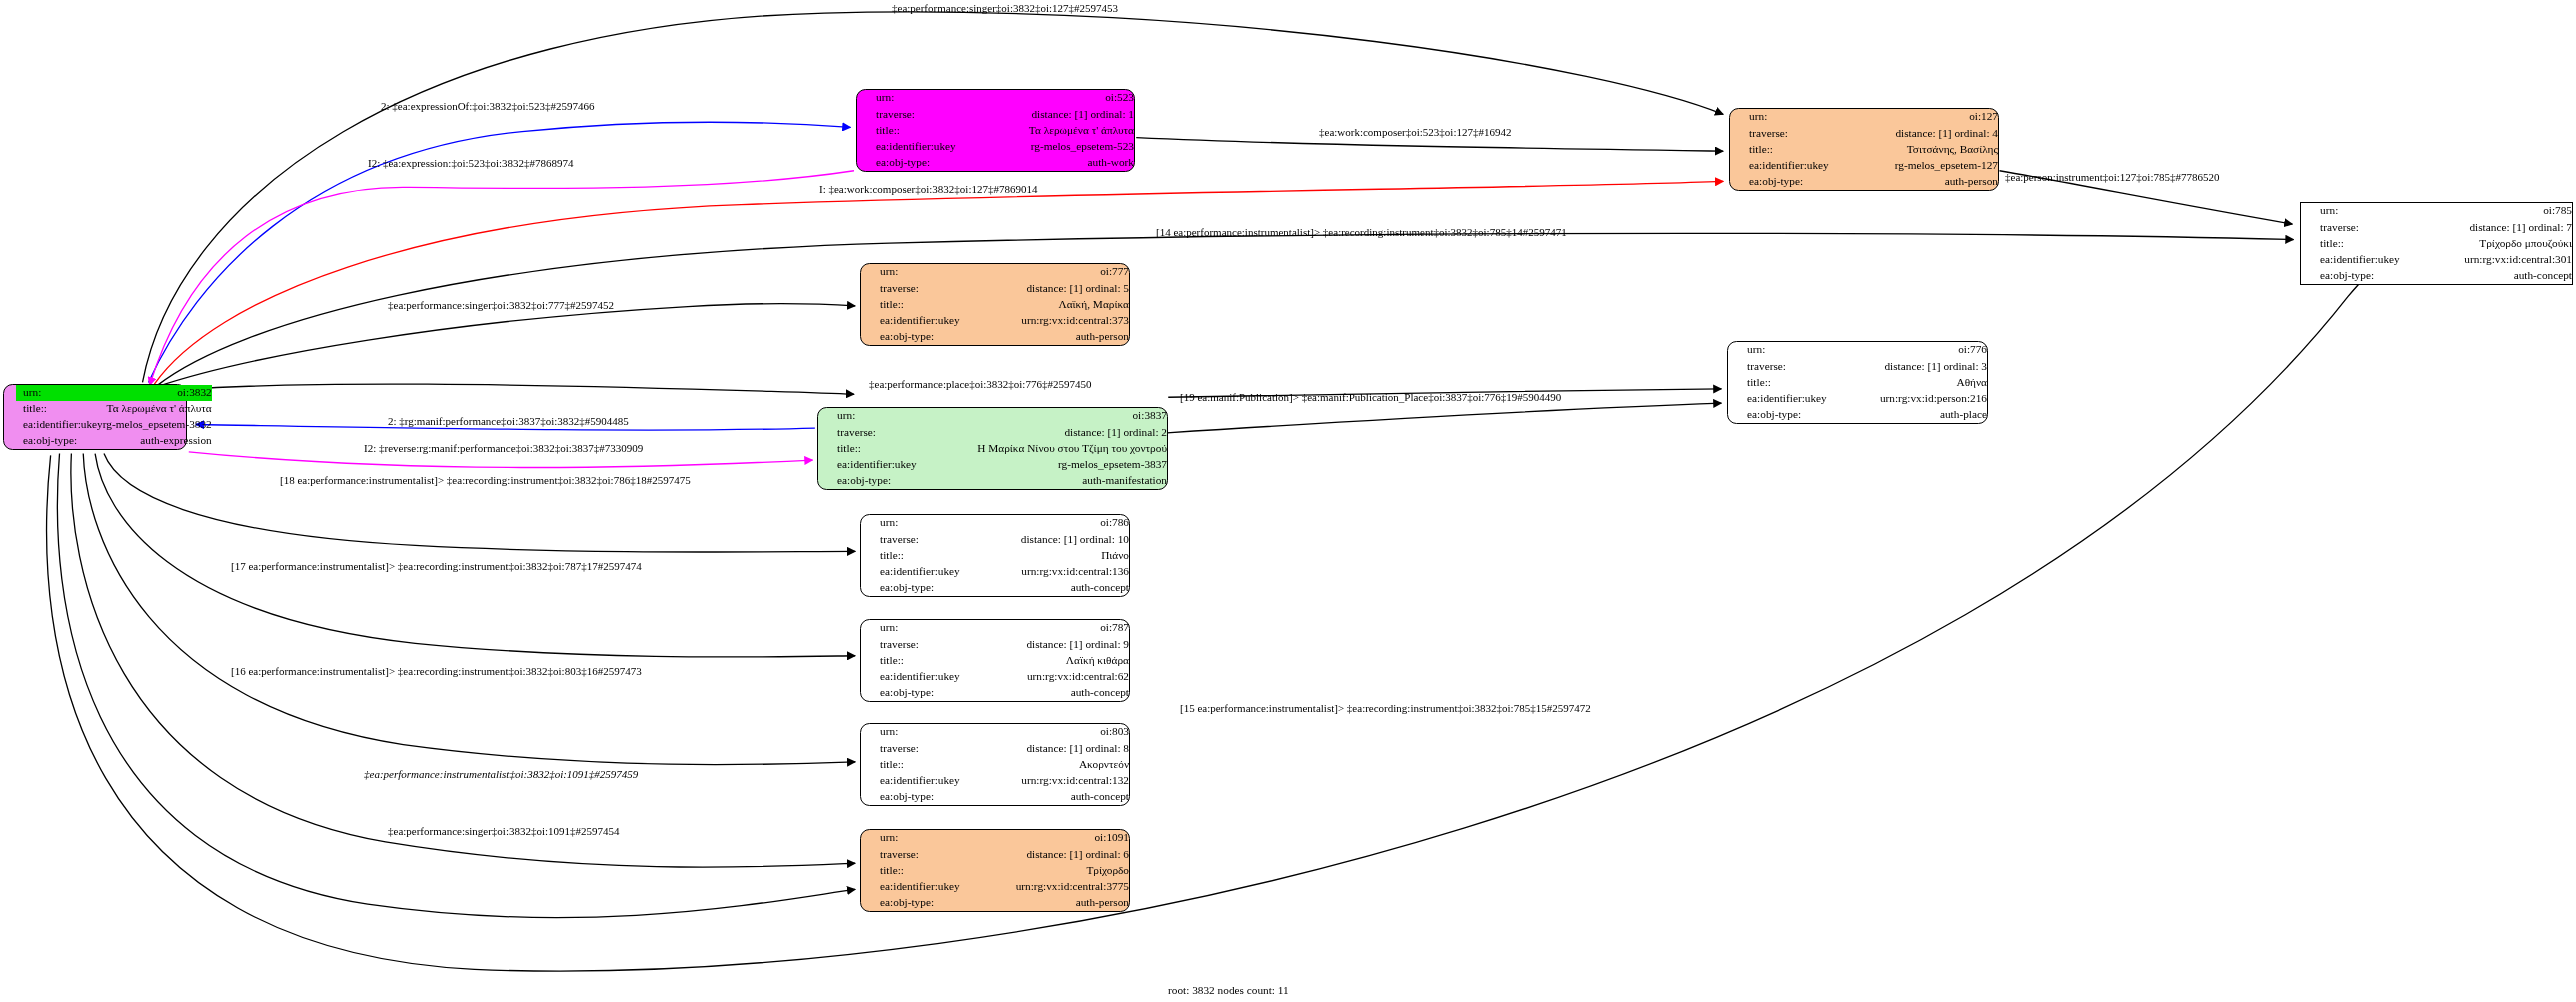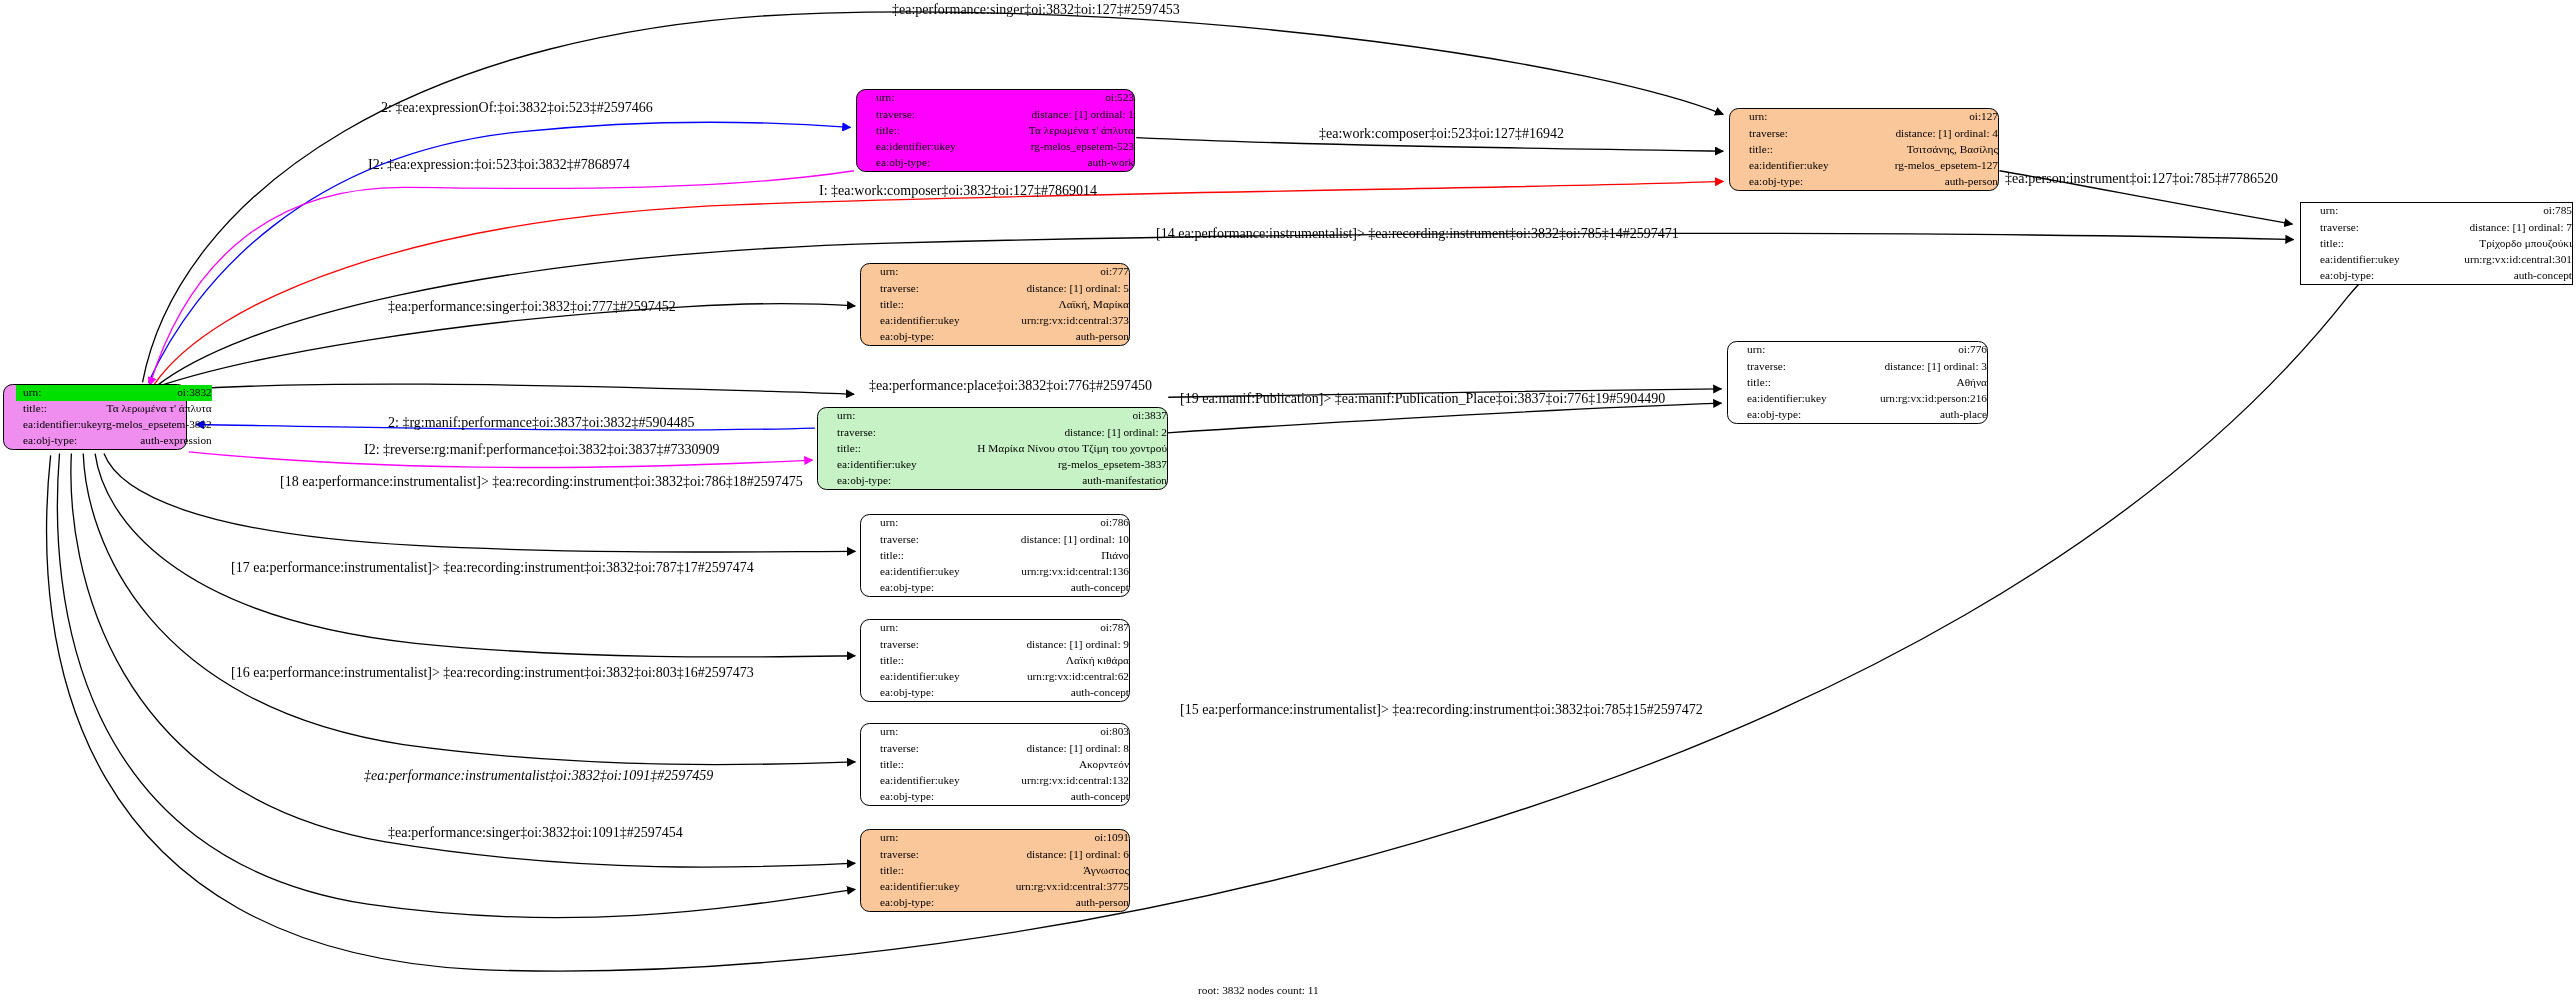--- a/index.html
+++ b/index.html
@@ -6,21 +6,21 @@
   body{font-family:"Liberation Serif","DejaVu Serif",serif;}
   #stage{position:relative;width:2576px;height:1002px;background:#fff;overflow:hidden;}
   svg.edges{position:absolute;left:0;top:0;width:2576px;height:1002px;}
   .node{position:absolute;box-sizing:border-box;border:1.2px solid #000;background:#fff;padding-left:12px;}
   .node.rounded{border-radius:9.5px;}
   .node table{border-collapse:collapse;width:100%;height:100%;}
   .node td{font-size:11.3px;line-height:1.0;padding:1.2px 0 1.2px 0;white-space:nowrap;color:#000;vertical-align:middle;}
   .node td.k{width:90px;padding-left:7.1px;}
   .node td.v{padding-left:0px;text-align:right;}
   .hl{background:#00e000;}
-  .edge-label{position:absolute;font-size:14px;color:#000;white-space:nowrap;}
+  .edge-label{position:absolute;font-size:11px;color:#000;white-space:nowrap;}
   .footer{position:absolute;font-size:11.3px;color:#000;white-space:nowrap;}
 </style>
 </head>
 <body>
 
 <div id="stage">
 
   <svg class="edges" viewBox="0 0 4344 1690" xmlns="http://www.w3.org/2000/svg">
     <defs>
       <marker id="ah-black" viewBox="0 0 10 10" refX="9" refY="5" markerWidth="7" markerHeight="7" orient="auto-start-reverse">
@@ -349,21 +349,21 @@
           <tr>
             <td class="k">urn:</td>
             <td class="v">oi:1091</td>
           </tr>
       <tr>
             <td class="k">traverse:</td>
             <td class="v">distance: [1]     ordinal: 6</td>
           </tr>
       <tr>
             <td class="k">title::</td>
-            <td class="v">Άγνωστος</td>
+            <td class="v">Τρίχορδο</td>
           </tr>
       <tr>
             <td class="k">ea:identifier:ukey</td>
             <td class="v">urn:rg:vx:id:central:3775</td>
           </tr>
       <tr>
             <td class="k">ea:obj-type:</td>
             <td class="v">auth-person</td>
           </tr>
     </tbody>
@@ -382,16 +382,16 @@
   <div class="edge-label" style="left:1180px;top:391px;">[19 ea:manif:Publication]&gt; ‡ea:manif:Publication_Place‡oi:3837‡oi:776‡19#5904490</div>
   <div class="edge-label" style="left:388px;top:415px;">2: ‡rg:manif:performance‡oi:3837‡oi:3832‡#5904485</div>
   <div class="edge-label" style="left:364px;top:442px;">I2: ‡reverse:rg:manif:performance‡oi:3832‡oi:3837‡#7330909</div>
   <div class="edge-label" style="left:280px;top:474px;">[18 ea:performance:instrumentalist]&gt; ‡ea:recording:instrument‡oi:3832‡oi:786‡18#2597475</div>
   <div class="edge-label" style="left:231px;top:560px;">[17 ea:performance:instrumentalist]&gt; ‡ea:recording:instrument‡oi:3832‡oi:787‡17#2597474</div>
   <div class="edge-label" style="left:231px;top:665px;">[16 ea:performance:instrumentalist]&gt; ‡ea:recording:instrument‡oi:3832‡oi:803‡16#2597473</div>
   <div class="edge-label" style="left:1180px;top:702px;">[15 ea:performance:instrumentalist]&gt; ‡ea:recording:instrument‡oi:3832‡oi:785‡15#2597472</div>
   <div class="edge-label" style="left:364px;top:768px;font-style:italic;">‡ea:performance:instrumentalist‡oi:3832‡oi:1091‡#2597459</div>
   <div class="edge-label" style="left:388px;top:825px;">‡ea:performance:singer‡oi:3832‡oi:1091‡#2597454</div>
 
-  <div class="footer" style="left:1198px;top:984px;">root: 3832 nodes count: 11</div>
+  <div class="footer" style="left:1168px;top:984px;">root: 3832 nodes count: 11</div>
 
 </div>
 
 
 </body></html>

